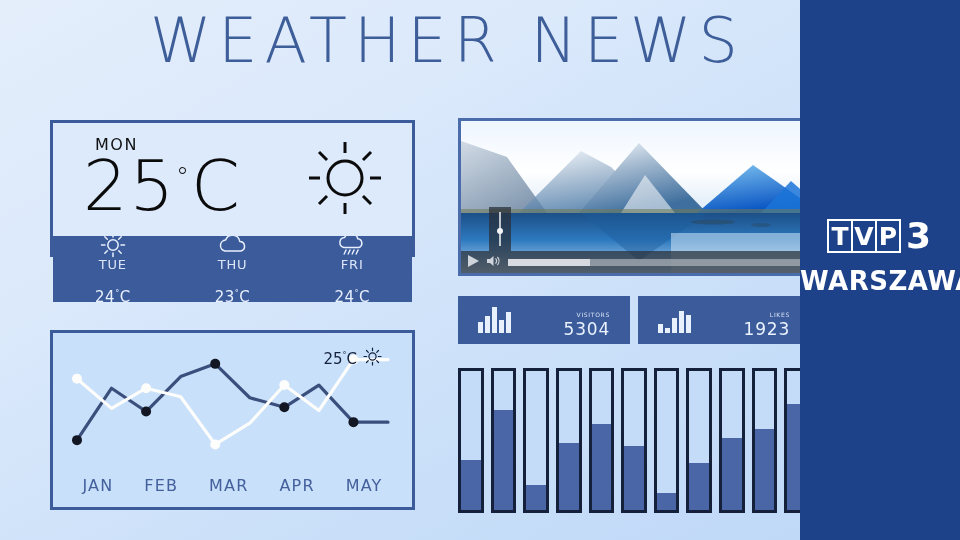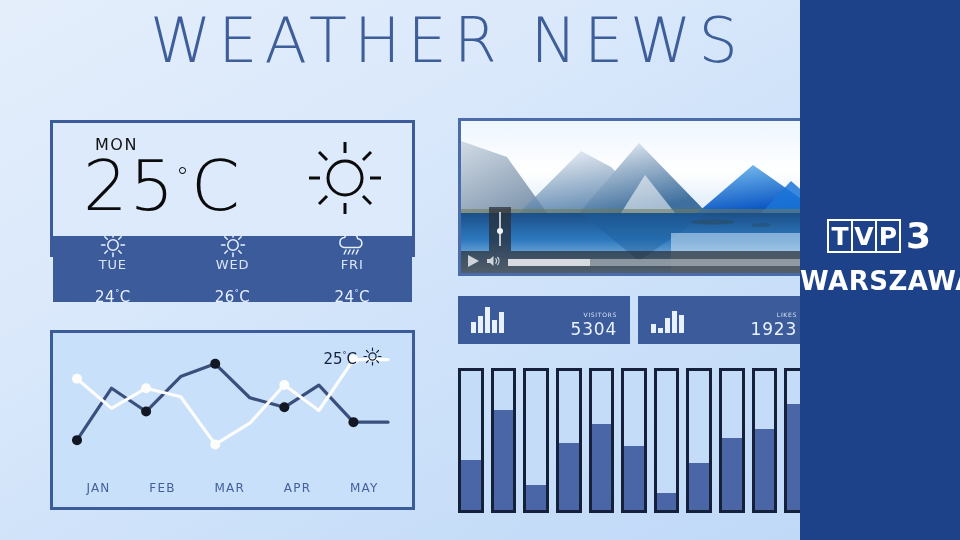--- a/index.html
+++ b/index.html
@@ -73,21 +73,21 @@
     font-family: "DejaVu Sans", sans-serif;
   }
   #chart-badge .deg { font-size: 8px; vertical-align: super; }
   #chart-svg { position: absolute; left: 0; top: 0; }
   #chart-months {
     position: absolute; left: 0; right: 0; bottom: 12px;
     display: flex; justify-content: space-around;
     padding: 0 14px;
   }
   .month-label {
-    font-size: 12px; letter-spacing: 1.2px; color: #44609c;
+    font-size: 16px; letter-spacing: 1.2px; color: #44609c;
     font-family: "DejaVu Sans", sans-serif;
   }
 
   
   #video-player {
     left: 458px; top: 118px; width: 352px; height: 158px;
     border: 3px solid #4a6cab;
     overflow: hidden;
     background: #0f2b4d;
   }
@@ -109,21 +109,21 @@
   }
   #progress-fill { position: absolute; left: 0; top: 0; bottom: 0; background: #d7dade; }
 
   
   #stats-row {
     position: absolute; left: 458px; top: 296px;
     width: 352px; display: flex; gap: 8px;
   }
   .stat-card {
     flex: 1; height: 48px; background: #3b5b9b;
-    display: flex; align-items: center; padding: 0 13px; gap: 8px;
+    display: flex; align-items: center; padding: 0 20px; gap: 8px;
   }
   .stat-bars { display: flex; align-items: flex-end; gap: 2px; height: 26px; }
   .stat-bars i { display: block; width: 5px; background: #e8f0fe; }
   .stat-text { text-align: right; color: #eaf2ff; flex: 1; font-family: "DejaVu Sans", sans-serif; }
   .stat-label { font-size: 6px; letter-spacing: .7px; opacity: .9; }
   .stat-value { font-size: 17px; letter-spacing: .8px; line-height: 1.05; }
 
   
   #gauge-row {
     position: absolute; left: 458px; top: 368px;
@@ -211,42 +211,32 @@
               <line x1="18.7" y1="7.3" x2="21.2" y2="4.8"></line>
           </g>
         </svg>
       </div>
       <div class="forecast-name">TUE</div>
       <div class="forecast-temp">
         <span>24</span><span class="deg">°</span><span>C</span>
       </div>
     </div>
 
+
     <div class="forecast-day">
       <div class="forecast-icon">
-        <svg width="26" height="26" viewBox="0 0 26 26">
-          <circle cx="13" cy="13" r="5.2" fill="none" stroke="#e9f1ff" stroke-width="1.5"></circle>
-          <g stroke="#e9f1ff" stroke-width="1.5" stroke-linecap="round">
-            <line x1="13" y1="1.5" x2="13" y2="5"></line>
-              <line x1="13" y1="21" x2="13" y2="24.5"></line>
-            <line x1="1.5" y1="13" x2="5" y2="13"></line>
-              <line x1="21" y1="13" x2="24.5" y2="13"></line>
-            <line x1="4.8" y1="4.8" x2="7.3" y2="7.3"></line>
-              <line x1="18.7" y1="18.7" x2="21.2" y2="21.2"></line>
-            <line x1="4.8" y1="21.2" x2="7.3" y2="18.7"></line>
-              <line x1="18.7" y1="7.3" x2="21.2" y2="4.8"></line>
-          </g>
+        <svg width="30" height="26" viewBox="0 0 30 26">
+          <path d="M7 19 a5.5 5.5 0 0 1 0.6 -10.9 a7.4 7.4 0 0 1 14.2 1.3 a4.9 4.9 0 0 1 1.2 9.6 Z" fill="none" stroke="#e9f1ff" stroke-width="1.5" stroke-linejoin="round"></path>
         </svg>
       </div>
-      <div class="forecast-name">WED</div>
+      <div class="forecast-name">THU</div>
       <div class="forecast-temp">
-        <span>26</span><span class="deg">°</span><span>C</span>
-      </div>
-    </div>
-
+        <span>23</span><span class="deg">°</span><span>C</span>
+      </div>
+    </div>
 
     <div class="forecast-day">
       <div class="forecast-icon">
         <svg width="30" height="26" viewBox="0 0 30 26">
           <path d="M7 15.5 a5 5 0 0 1 0.6 -9.9 a6.9 6.9 0 0 1 13.2 1.2 a4.5 4.5 0 0 1 1.1 8.7 Z" fill="none" stroke="#e9f1ff" stroke-width="1.5" stroke-linejoin="round"></path>
           <g stroke="#e9f1ff" stroke-width="1.4" stroke-linecap="round">
             <line x1="9" y1="18" x2="7.2" y2="22"></line>
             <line x1="13" y1="18" x2="11.2" y2="22"></line>
             <line x1="17" y1="18" x2="15.2" y2="22"></line>
             <line x1="21" y1="18" x2="19.2" y2="22"></line>

